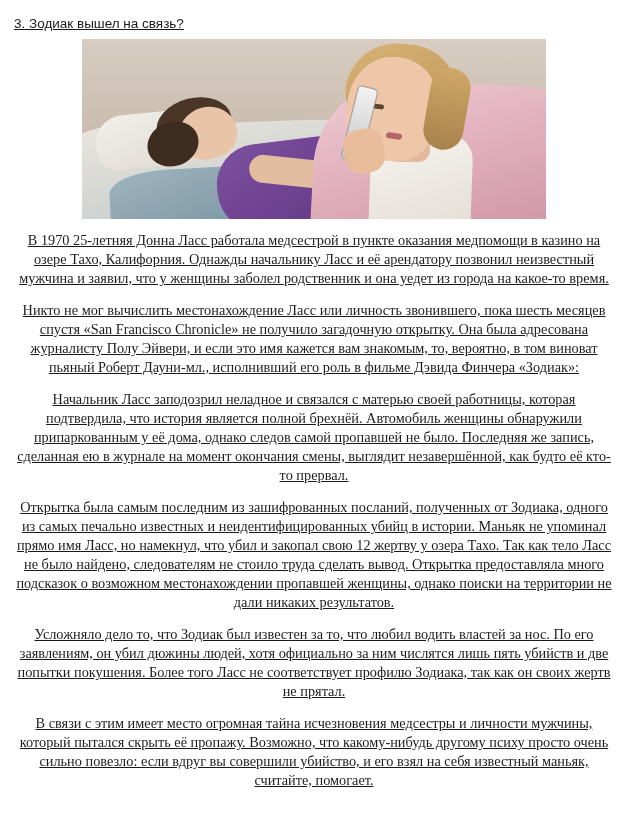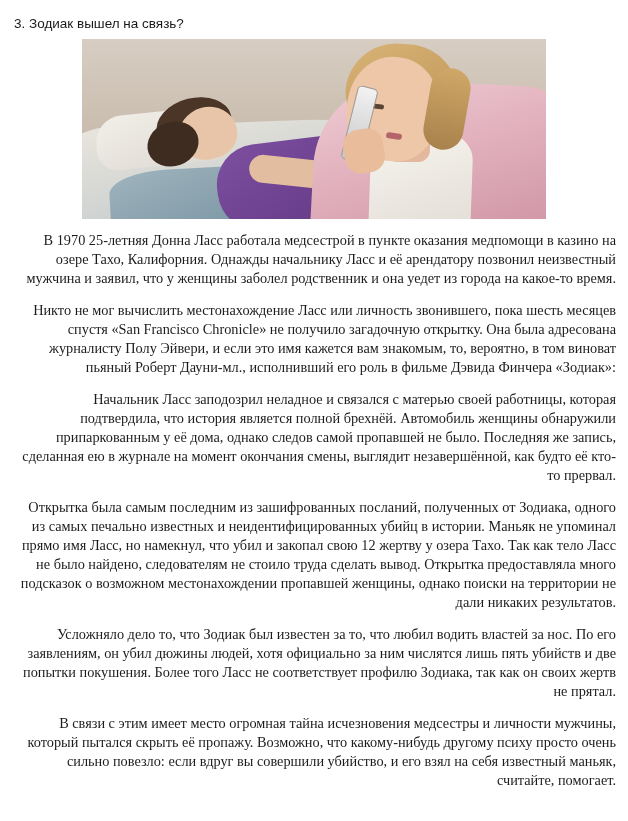--- a/index.html
+++ b/index.html
@@ -13,20 +13,21 @@
     font-family: "Liberation Serif", serif;
     color: #1a1a1a;
     overflow: hidden;
   }
   .page {
     width: 628px;
     height: 821px;
     box-sizing: border-box;
     padding: 12px 12px 0 12px;
     position: relative;
+    text-decoration: underline;
   }
   .heading {
     font-family: "Liberation Sans", sans-serif;
     font-size: 13.5px;
     line-height: 18px;
     color: #1a1a1a;
     margin: 3px 0 6px 2px;
   }
   .figure {
     width: 464px;
@@ -196,21 +197,21 @@
     right: 35%; top: 50%;
     width: 40px; height: 44px;
     background: #e9bd9c;
     border-radius: 16px;
     transform: rotate(-10deg);
   }
   p.body-text {
     font-size: 14.3px;
     line-height: 19px;
     margin: 0 0 13px 0;
-    text-align: right;
+    text-align: center;
     color: #1c1c1c;
   }
   p.body-text:last-child { margin-bottom: 17px; }
 </style>
 </head>
 <body>
 
 <div class="page">
 
   <div class="heading">3. Зодиак вышел на связь?</div>

